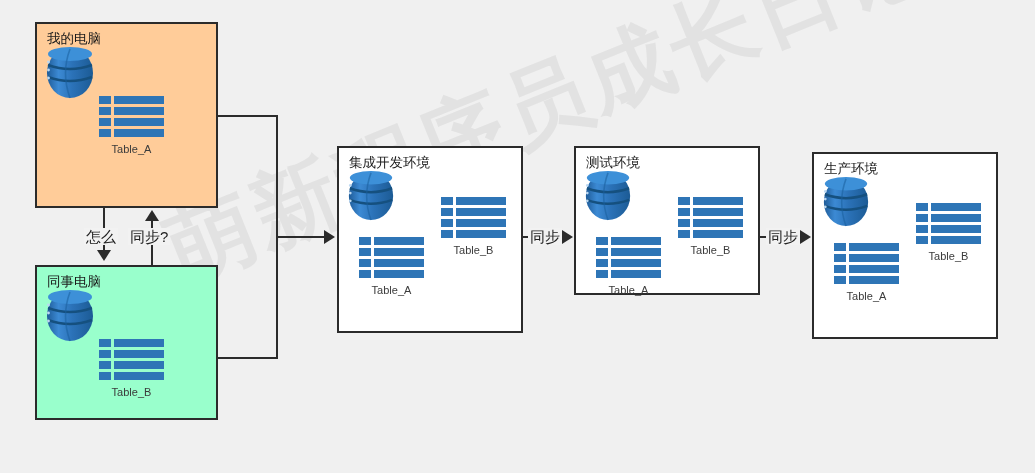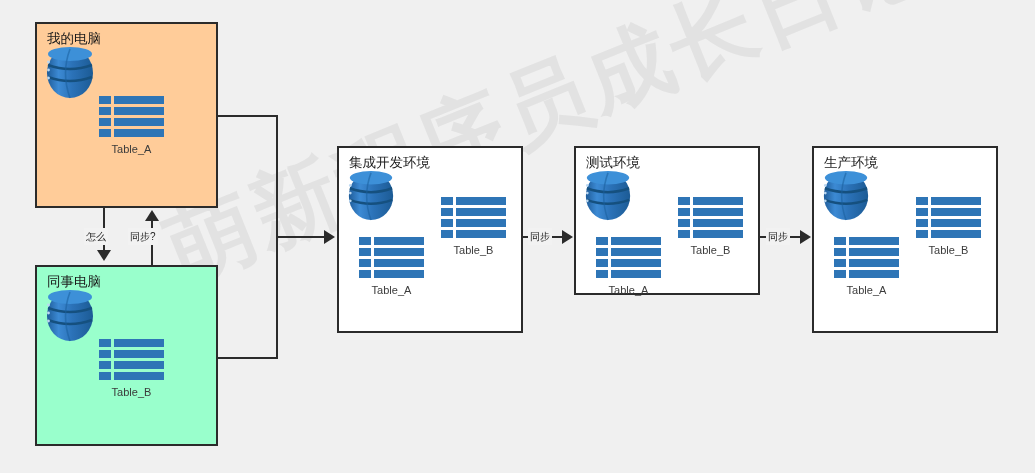--- a/index.html
+++ b/index.html
@@ -97,21 +97,21 @@
     position:absolute;z-index:4;
     width:0;height:0;
     border-left:7px solid transparent;
     border-right:7px solid transparent;
     border-bottom:11px solid #2b2b2b;
   }
   .edge-label{
     position:absolute;
     z-index:5;
     background:#f2f2f2;
-    font-size:10px;
+    font-size:15px;
     color:#222;
     padding:1px 2px;
     white-space:nowrap;
     line-height:15px;
   }
 </style>
 </head>
 <body>
 
 <div id="stage">
@@ -158,21 +158,21 @@
           </div>
         <div class="row">
             <div class="c-small"></div>
             <div class="c-wide" style="width:50px"></div>
           </div>
       </div>
       <div class="caption">Table_A</div>
     </div>
   </div>
 
-  <div class="box box-green" style="left:35px;top:265px;width:183px;height:181px;">
+  <div class="box box-green" style="left:35px;top:265px;width:183px;height:155px;">
     <div class="box-title">同事电脑</div>
 
     <div class="db-icon" style="left:6px;top:22px;">
       <svg width="54" height="54" viewBox="0 0 54 54">
         <ellipse cx="27" cy="27" rx="23" ry="25" fill="url(#g1)"></ellipse>
         <ellipse cx="27" cy="8" rx="22" ry="7" fill="#3d90d8"></ellipse>
         <path d="M5 19 q22 8 44 0" stroke="#15507f" stroke-width="2.6" fill="none"></path>
         <path d="M5 31 q22 8 44 0" stroke="#15507f" stroke-width="2.6" fill="none"></path>
         <path d="M27 3 q-9 24 0 49" stroke="#1a5f9c" stroke-width="1.6" fill="none" opacity=".55"></path>
         <circle cx="5.5" cy="16" r="1.4" fill="#bcd8f2"></circle>
@@ -319,21 +319,21 @@
           </div>
         <div class="row">
             <div class="c-small"></div>
             <div class="c-wide" style="width:50px"></div>
           </div>
       </div>
       <div class="caption">Table_B</div>
     </div>
   </div>
 
-  <div class="box box-white" style="left:812px;top:146px;width:186px;height:187px;padding-left:8px;">
+  <div class="box box-white" style="left:812px;top:152px;width:186px;height:187px;padding-left:8px;">
     <div class="box-title">生产环境</div>
 
     <div class="db-icon" style="left:6px;top:22px;">
       <svg width="52" height="52" viewBox="0 0 54 54">
         <ellipse cx="27" cy="27" rx="23" ry="25" fill="url(#g1)"></ellipse>
         <ellipse cx="27" cy="8" rx="22" ry="7" fill="#3d90d8"></ellipse>
         <path d="M5 19 q22 8 44 0" stroke="#15507f" stroke-width="2.6" fill="none"></path>
         <path d="M5 31 q22 8 44 0" stroke="#15507f" stroke-width="2.6" fill="none"></path>
         <path d="M27 3 q-9 24 0 49" stroke="#1a5f9c" stroke-width="1.6" fill="none" opacity=".55"></path>
         <circle cx="5.5" cy="16" r="1.4" fill="#bcd8f2"></circle>

